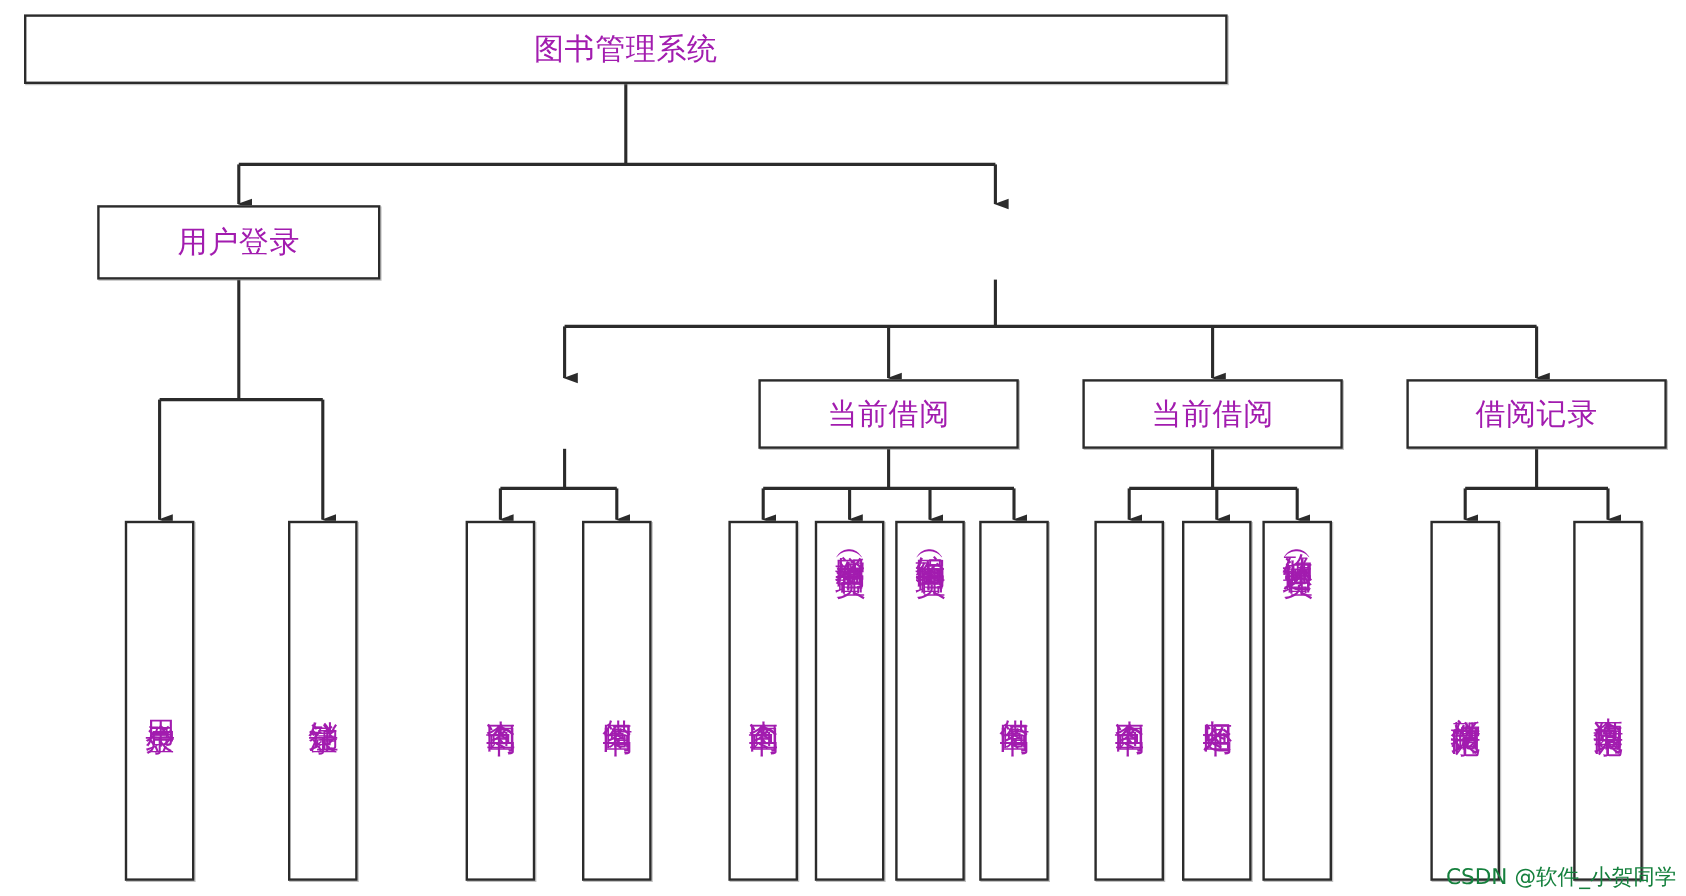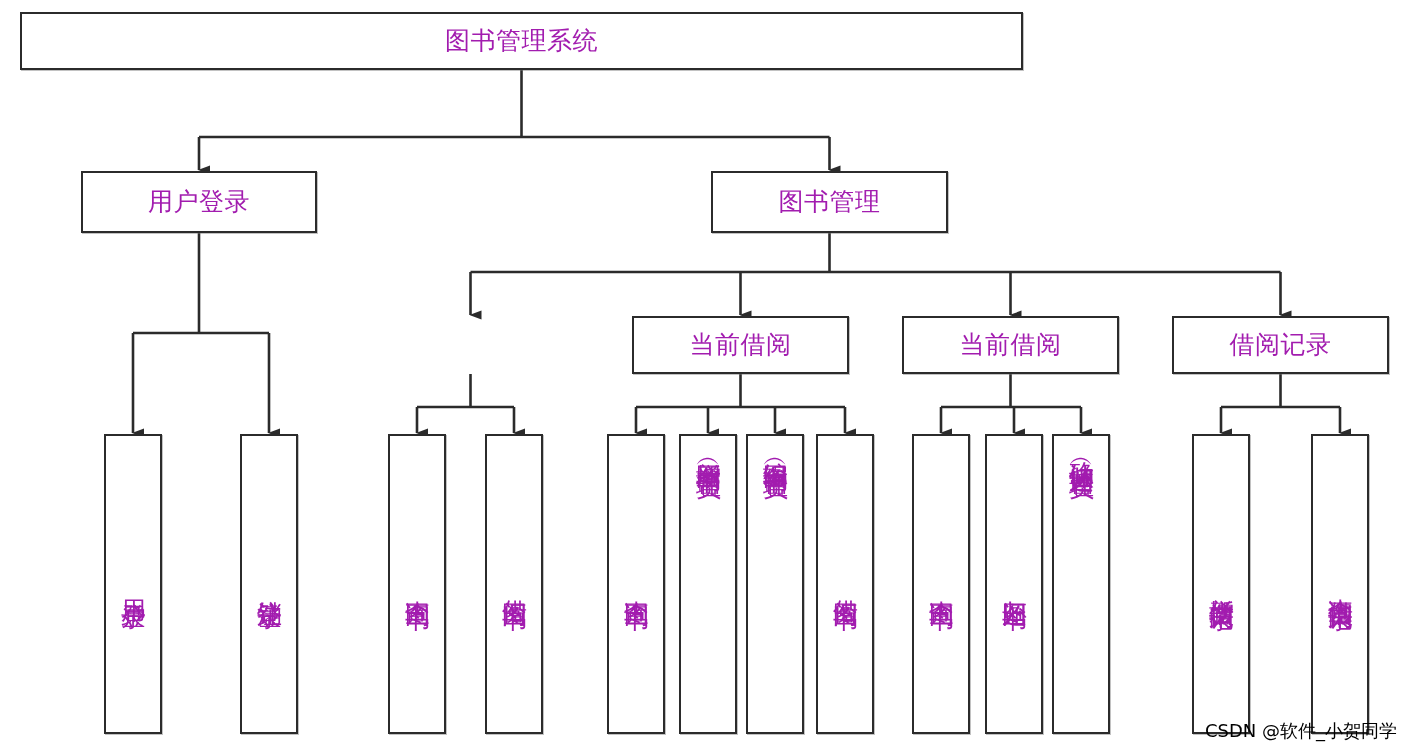--- a/index.html
+++ b/index.html
@@ -63,21 +63,21 @@
   }
   .node.vert.centered{
     align-items:center;
     padding-top:0;
   }
   #watermark{
     position:absolute;
     right:8px;
     bottom:4px;
     font-size:18px;
-    color:#000000;
+    color:#15803d;
     z-index:5;
     white-space:nowrap;
     font-family:"DejaVu Sans","Liberation Sans",sans-serif;
   }
 </style>
 </head>
 <body>
 
 <div id="canvas">
 
@@ -124,23 +124,20 @@
       </g>
   </svg>
 
   <div class="node root horiz" style="left: 20px; top: 12px; width: 1003px; height: 58px;">
     <span class="label">图书管理系统</span>
   </div>
 
   <div class="node horiz" style="left: 81px; top: 171px; width: 236px; height: 62px;">
     <span class="label">用户登录</span>
   </div>
-  <div class="node horiz" style="left: 711px; top: 171px; width: 237px; height: 62px;">
-    <span class="label">图书管理</span>
-  </div>
 
   <div class="node horiz" style="left: 632px; top: 316px; width: 217px; height: 58px;">
     <span class="label">当前借阅</span>
   </div>
   <div class="node horiz" style="left: 902px; top: 316px; width: 217px; height: 58px;">
     <span class="label">当前借阅</span>
   </div>
   <div class="node horiz" style="left: 1172px; top: 316px; width: 217px; height: 58px;">
     <span class="label">借阅记录</span>
   </div>

